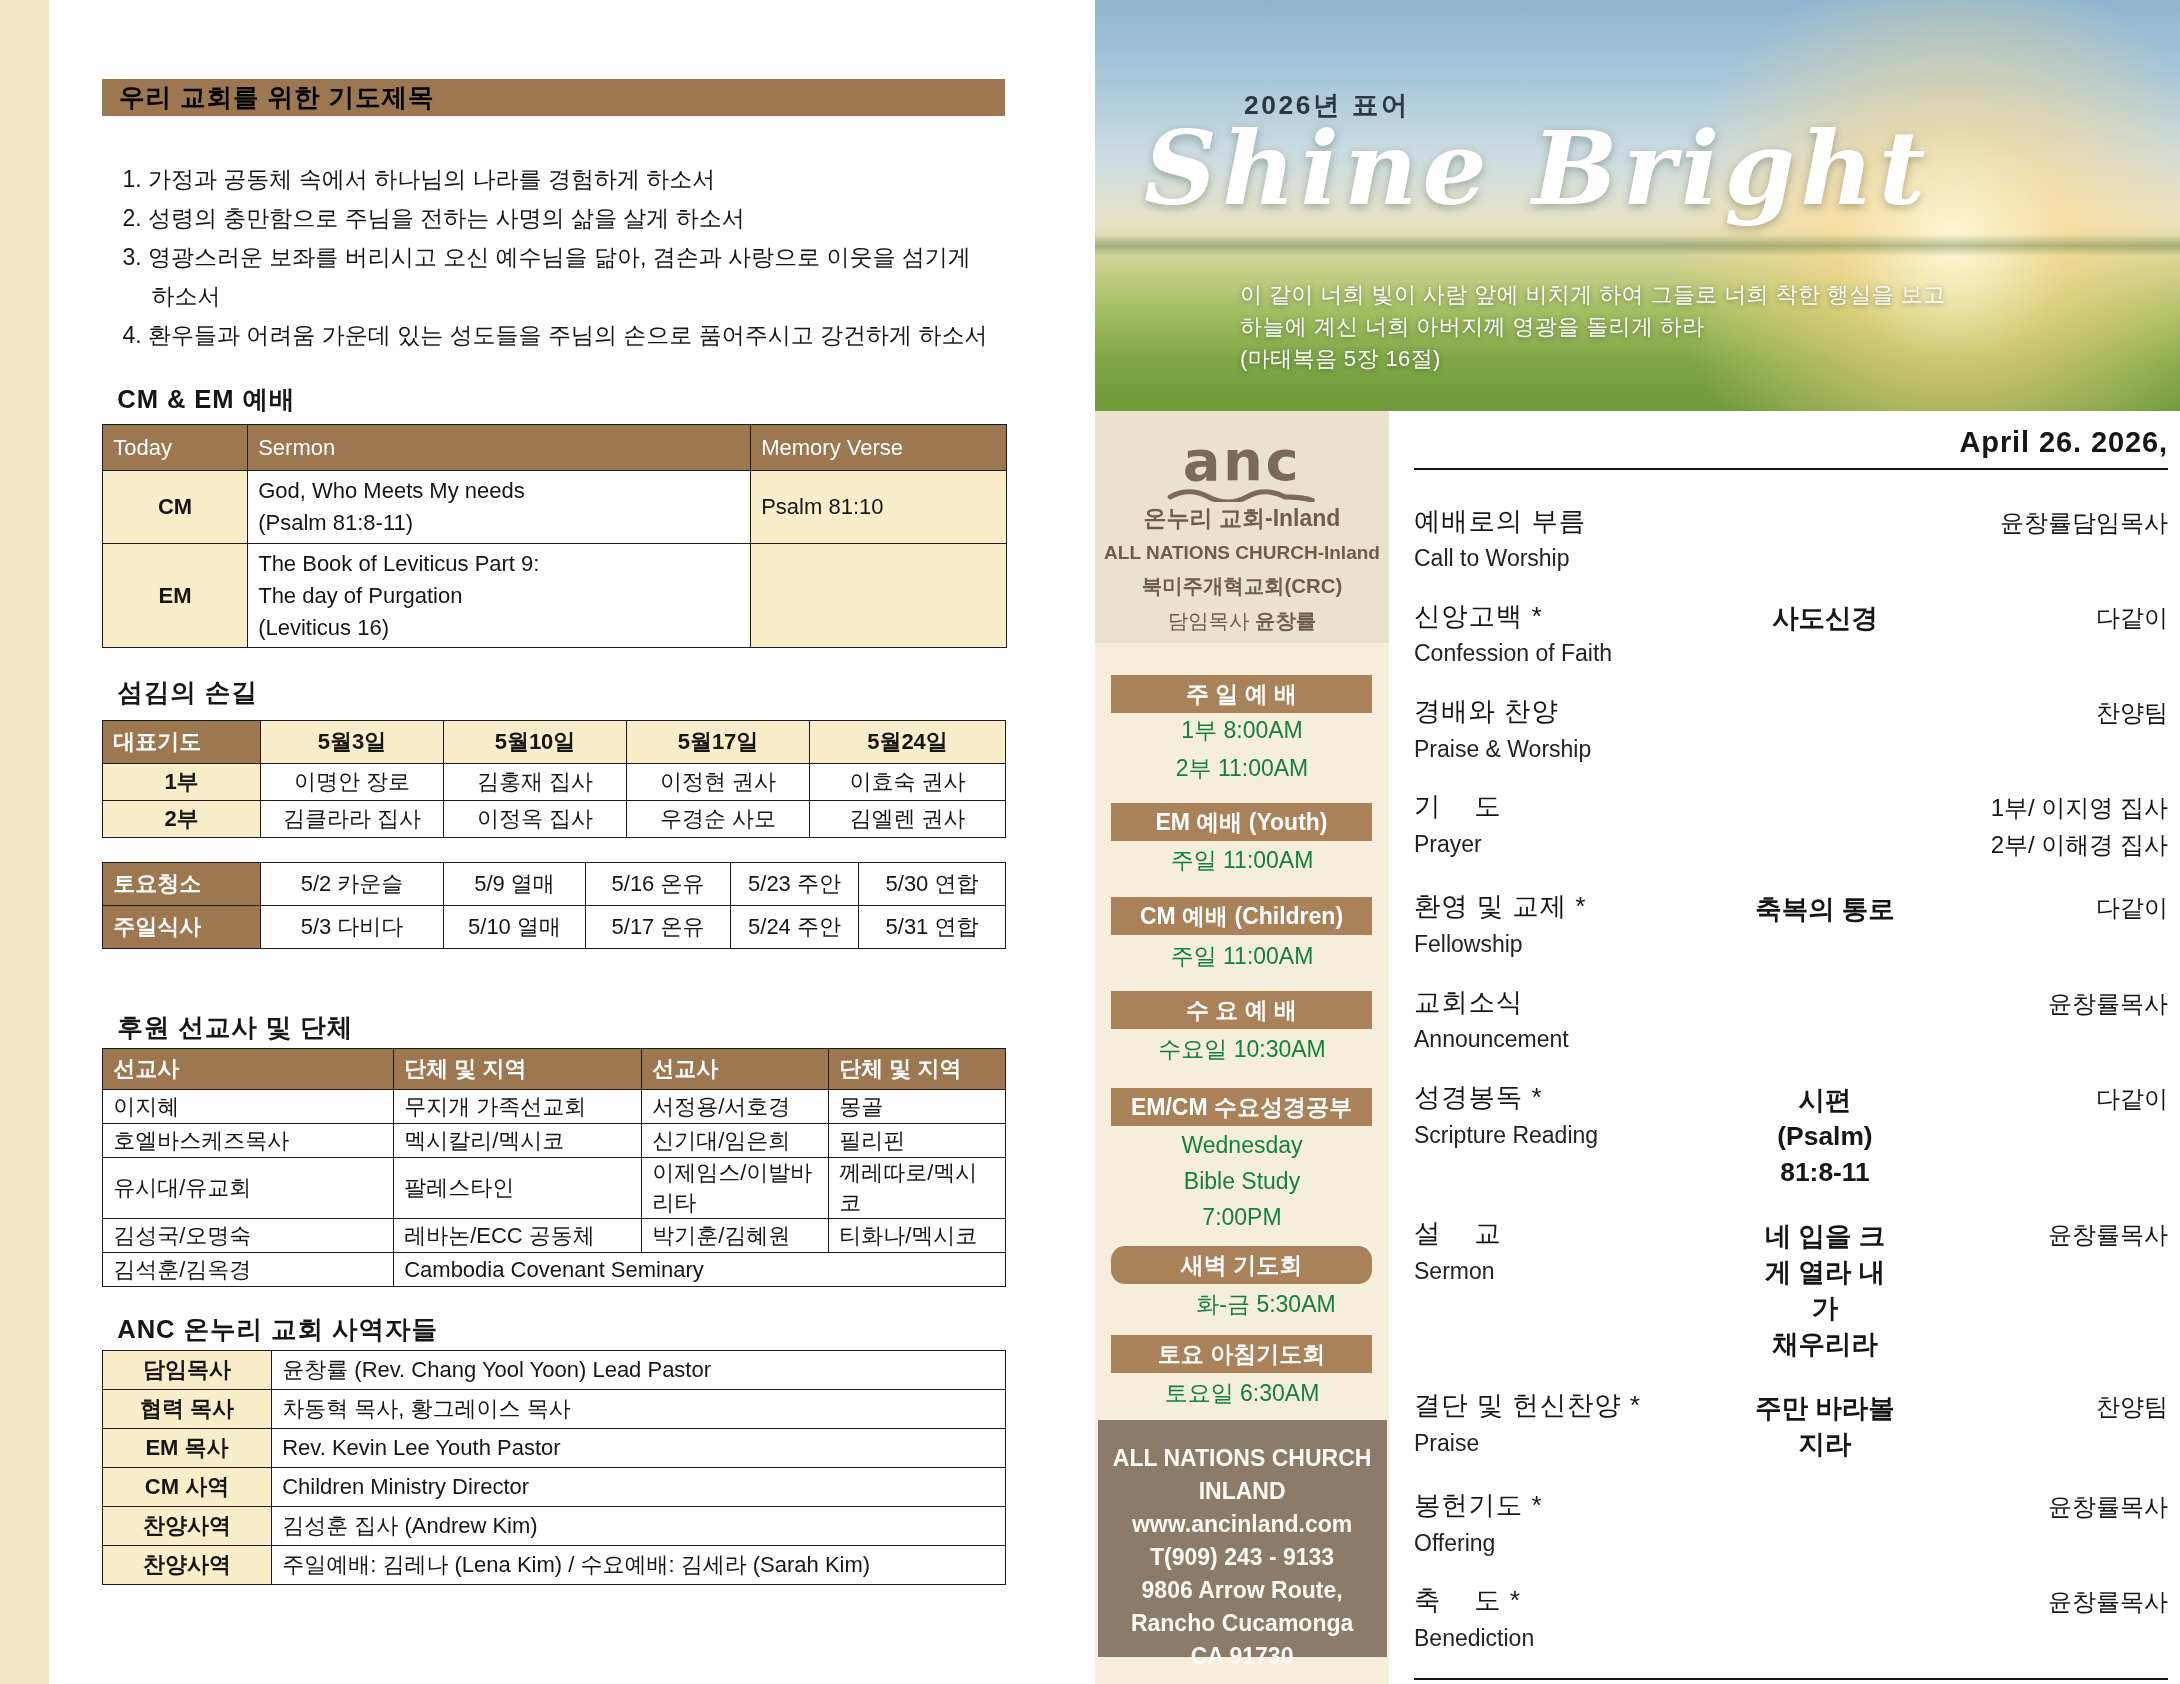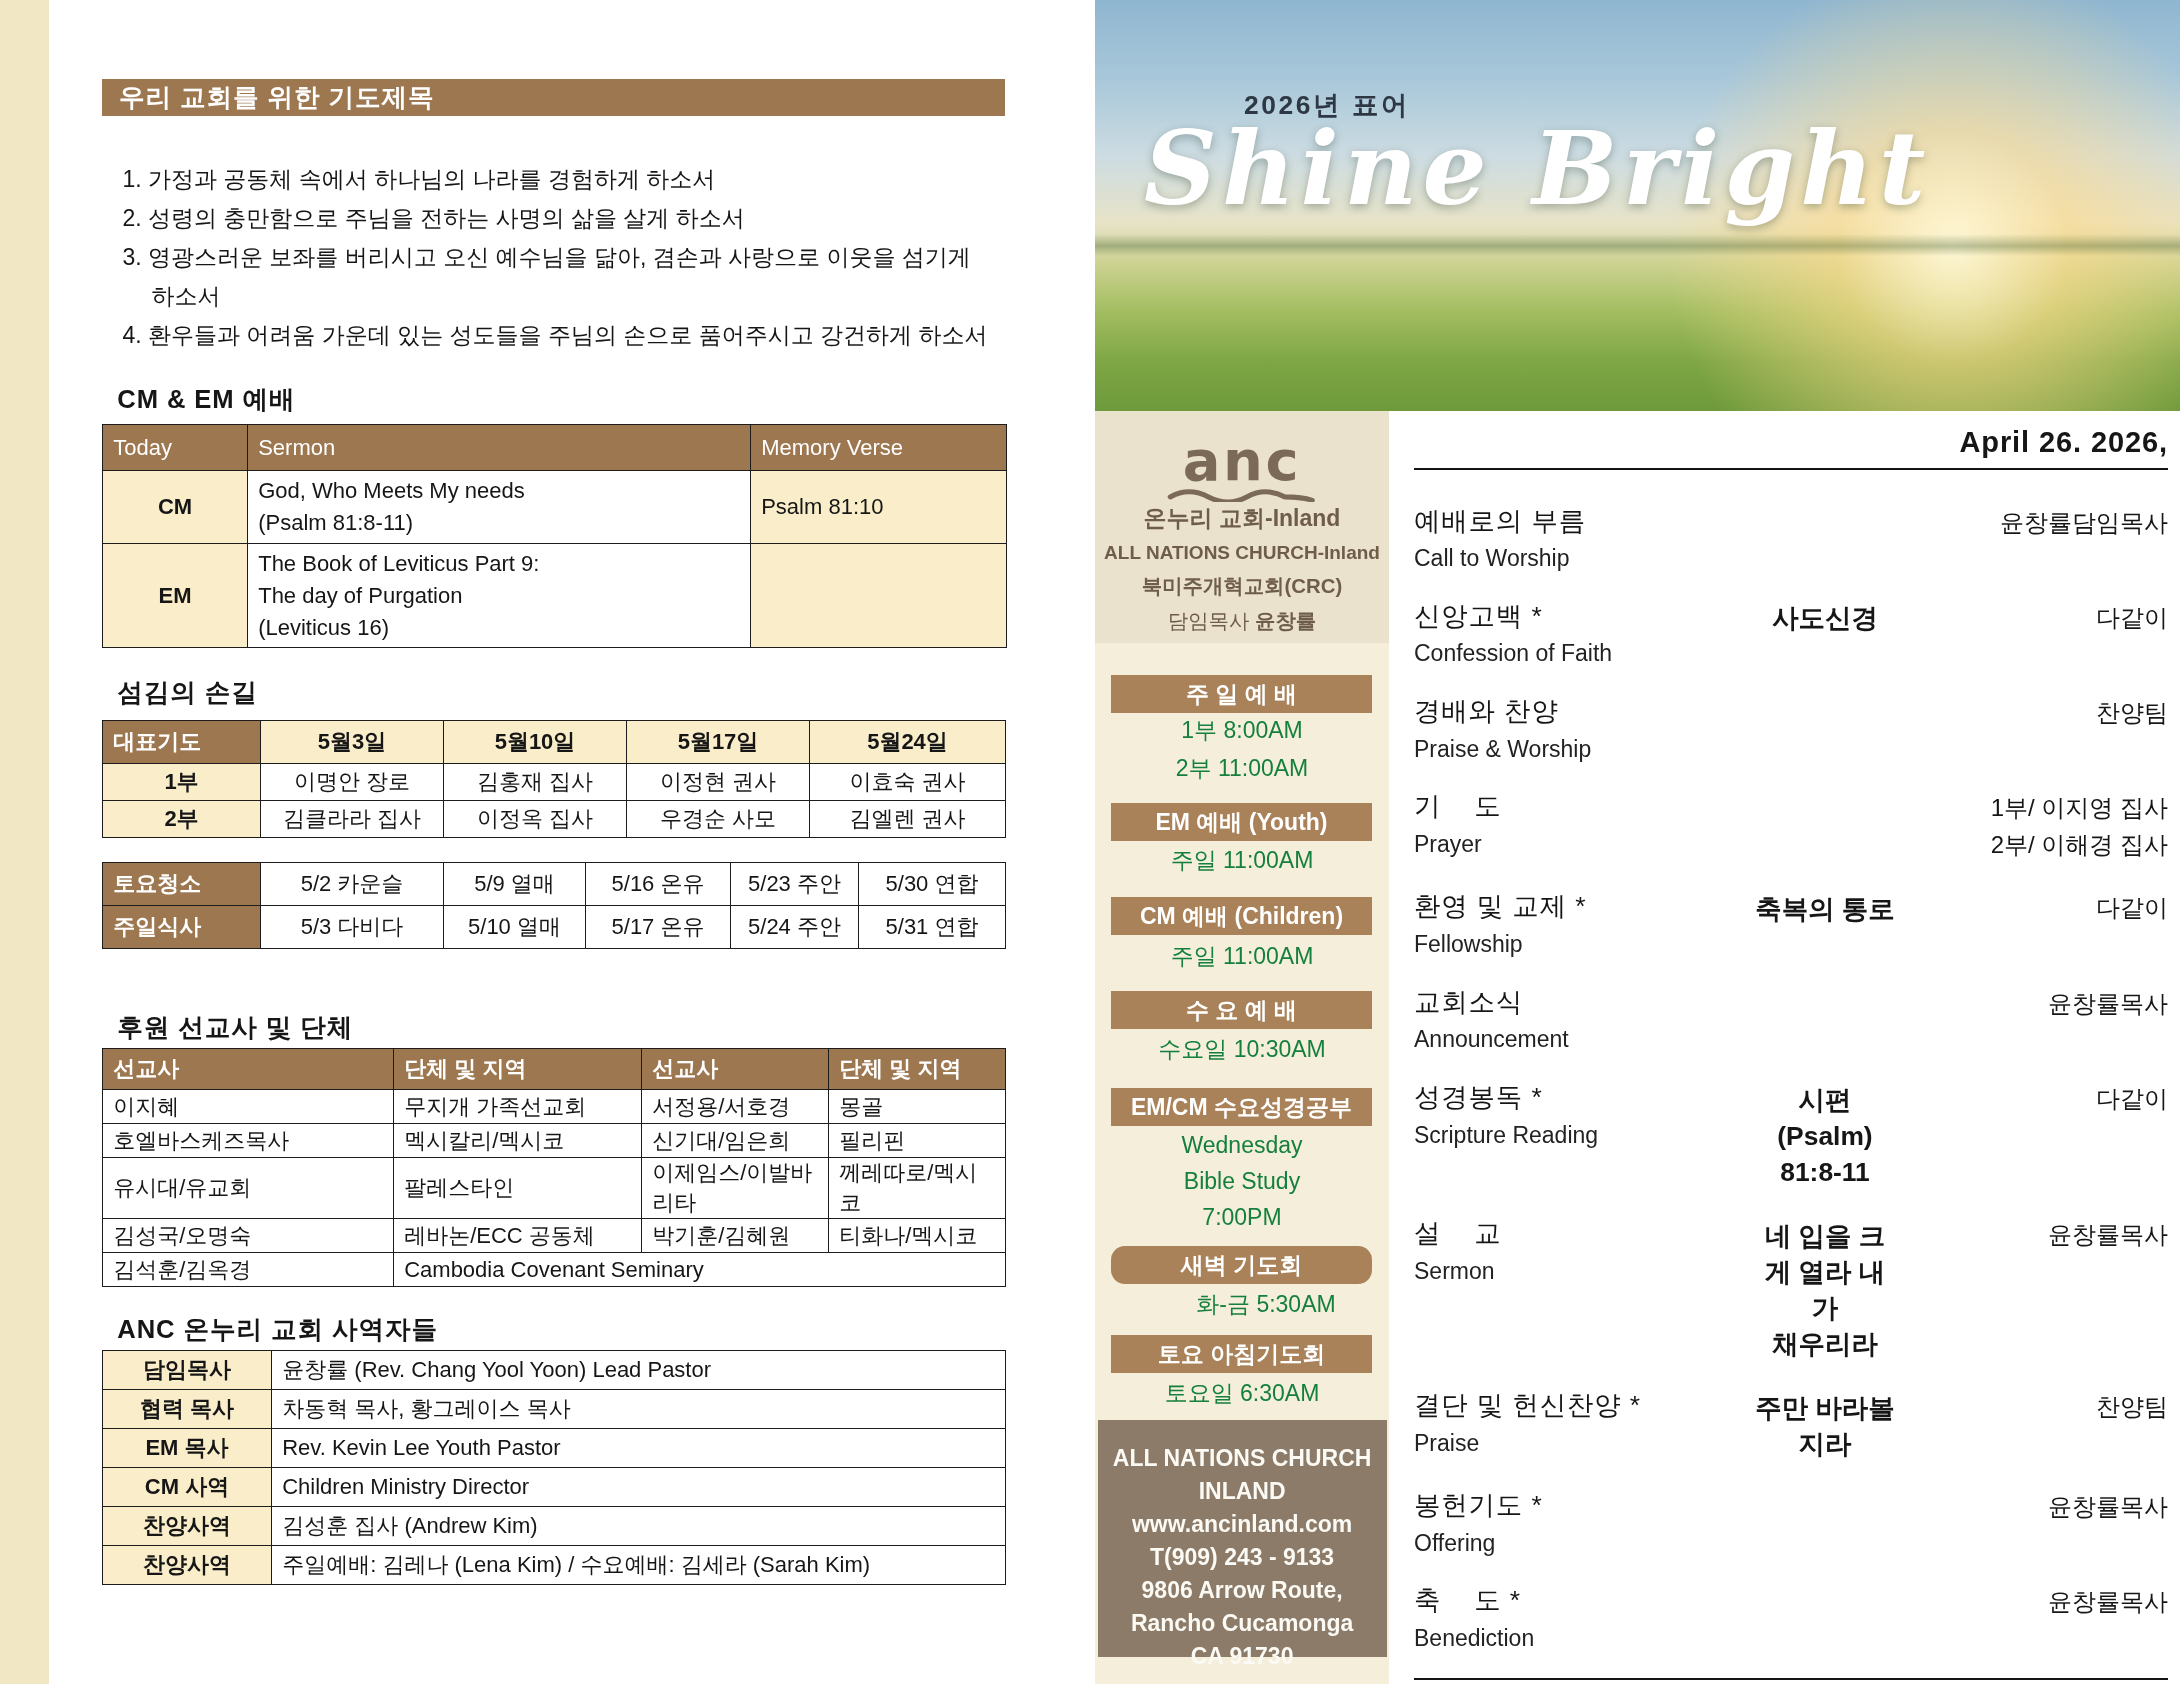--- a/index.html
+++ b/index.html
@@ -14,21 +14,21 @@
   }
   *{box-sizing:border-box; margin:0; padding:0;}
   body{width:2181px; height:1685px; background:#fff; font-family:"Liberation Sans", sans-serif; color:var(--ink);}
   .sheet{position:relative; width:2181px; height:1685px; background:#fff; overflow:hidden;}
   .edge-strip{position:absolute; left:0; top:0; width:49px; height:100%; background:var(--strip);}
   .pre{white-space:pre-line;}
 
   
   .left-page{position:absolute; left:102px; top:0; width:903px; height:1685px;}
   .prayer-title{position:absolute; top:79px; left:0; width:903px; height:37px; background:var(--brown);
-    color:#ffffff; font-size:25.6px; font-weight:bold; line-height:37px; padding-left:17px; letter-spacing:0.9px;}
+    color:#000000; font-size:25.6px; font-weight:bold; line-height:37px; padding-left:17px; letter-spacing:0.9px;}
   .prayer-list{position:absolute; top:160px; left:20.4px; font-size:23px; line-height:39px;}
   .prayer-list .cont{padding-left:29px;}
   .sec-h{position:absolute; left:15.3px; font-size:25.6px; font-weight:bold; letter-spacing:0.9px;}
 
   table{border-collapse:collapse; table-layout:fixed; width:903px;}
   td,th{border:1.7px solid #1c1c1c; font-size:22px; padding:0 10.2px; vertical-align:middle;}
   .th-brown{background:var(--brown); color:#ffffff; font-weight:normal; text-align:left;}
   .th-brown-b{background:var(--brown); color:#fff; font-weight:bold; text-align:left;}
   .cell-cream{background:var(--cream);}
   .c{text-align:center;}
@@ -288,20 +288,23 @@
         <td>주일예배: 김레나 (Lena Kim) / 수요예배: 김세라 (Sarah Kim)</td>
       </tr>
     </tbody>
       </table>
   </div>
 
   <div class="banner">
     <div class="horizon"></div>
     <div class="year">2026년 표어</div>
     <div class="slogan">Shine Bright</div>
+    <div class="verse pre">이 같이 너희 빛이 사람 앞에 비치게 하여 그들로 너희 착한 행실을 보고
+하늘에 계신 너희 아버지께 영광을 돌리게 하라
+(마태복음 5장 16절)</div>
   </div>
 
   <div class="side-col">
     <div class="logo-box">
       <div class="logo">anc</div>
       <svg class="wave" width="153" height="17" viewBox="0 0 180 20">
         <path d="M5 14 Q27 2 50 14 T95 14 T140 14 Q160 14 172 18" fill="none" stroke="#7c6a58" stroke-width="6" stroke-linecap="round"></path>
       </svg>
       <div class="kr">온누리 교회-Inland</div>
       <div class="en">ALL NATIONS CHURCH-Inland</div>

